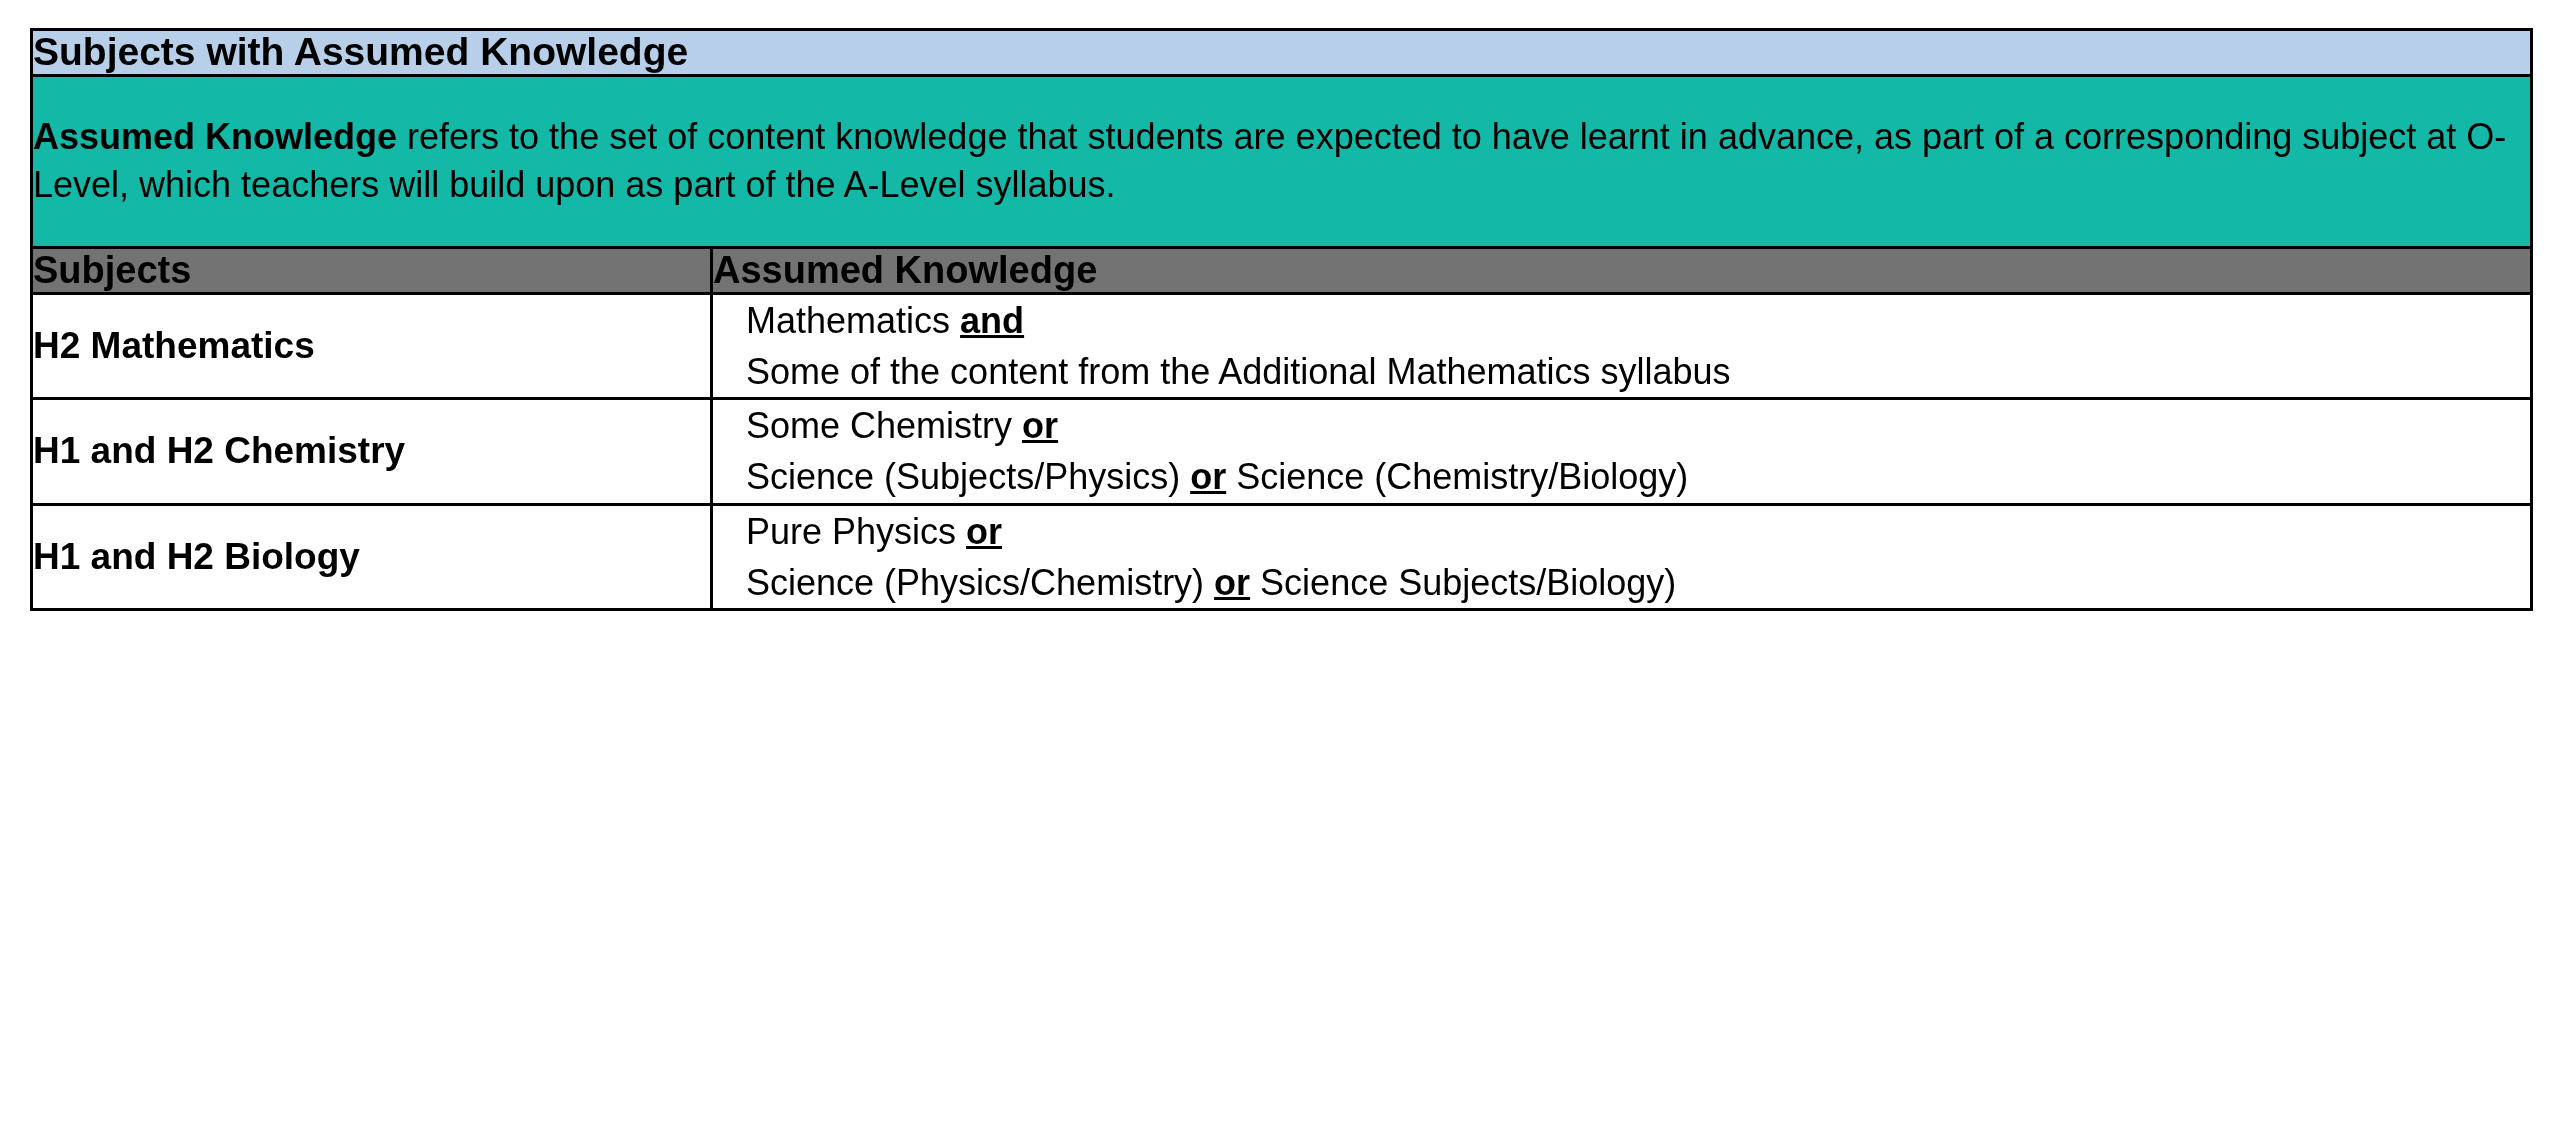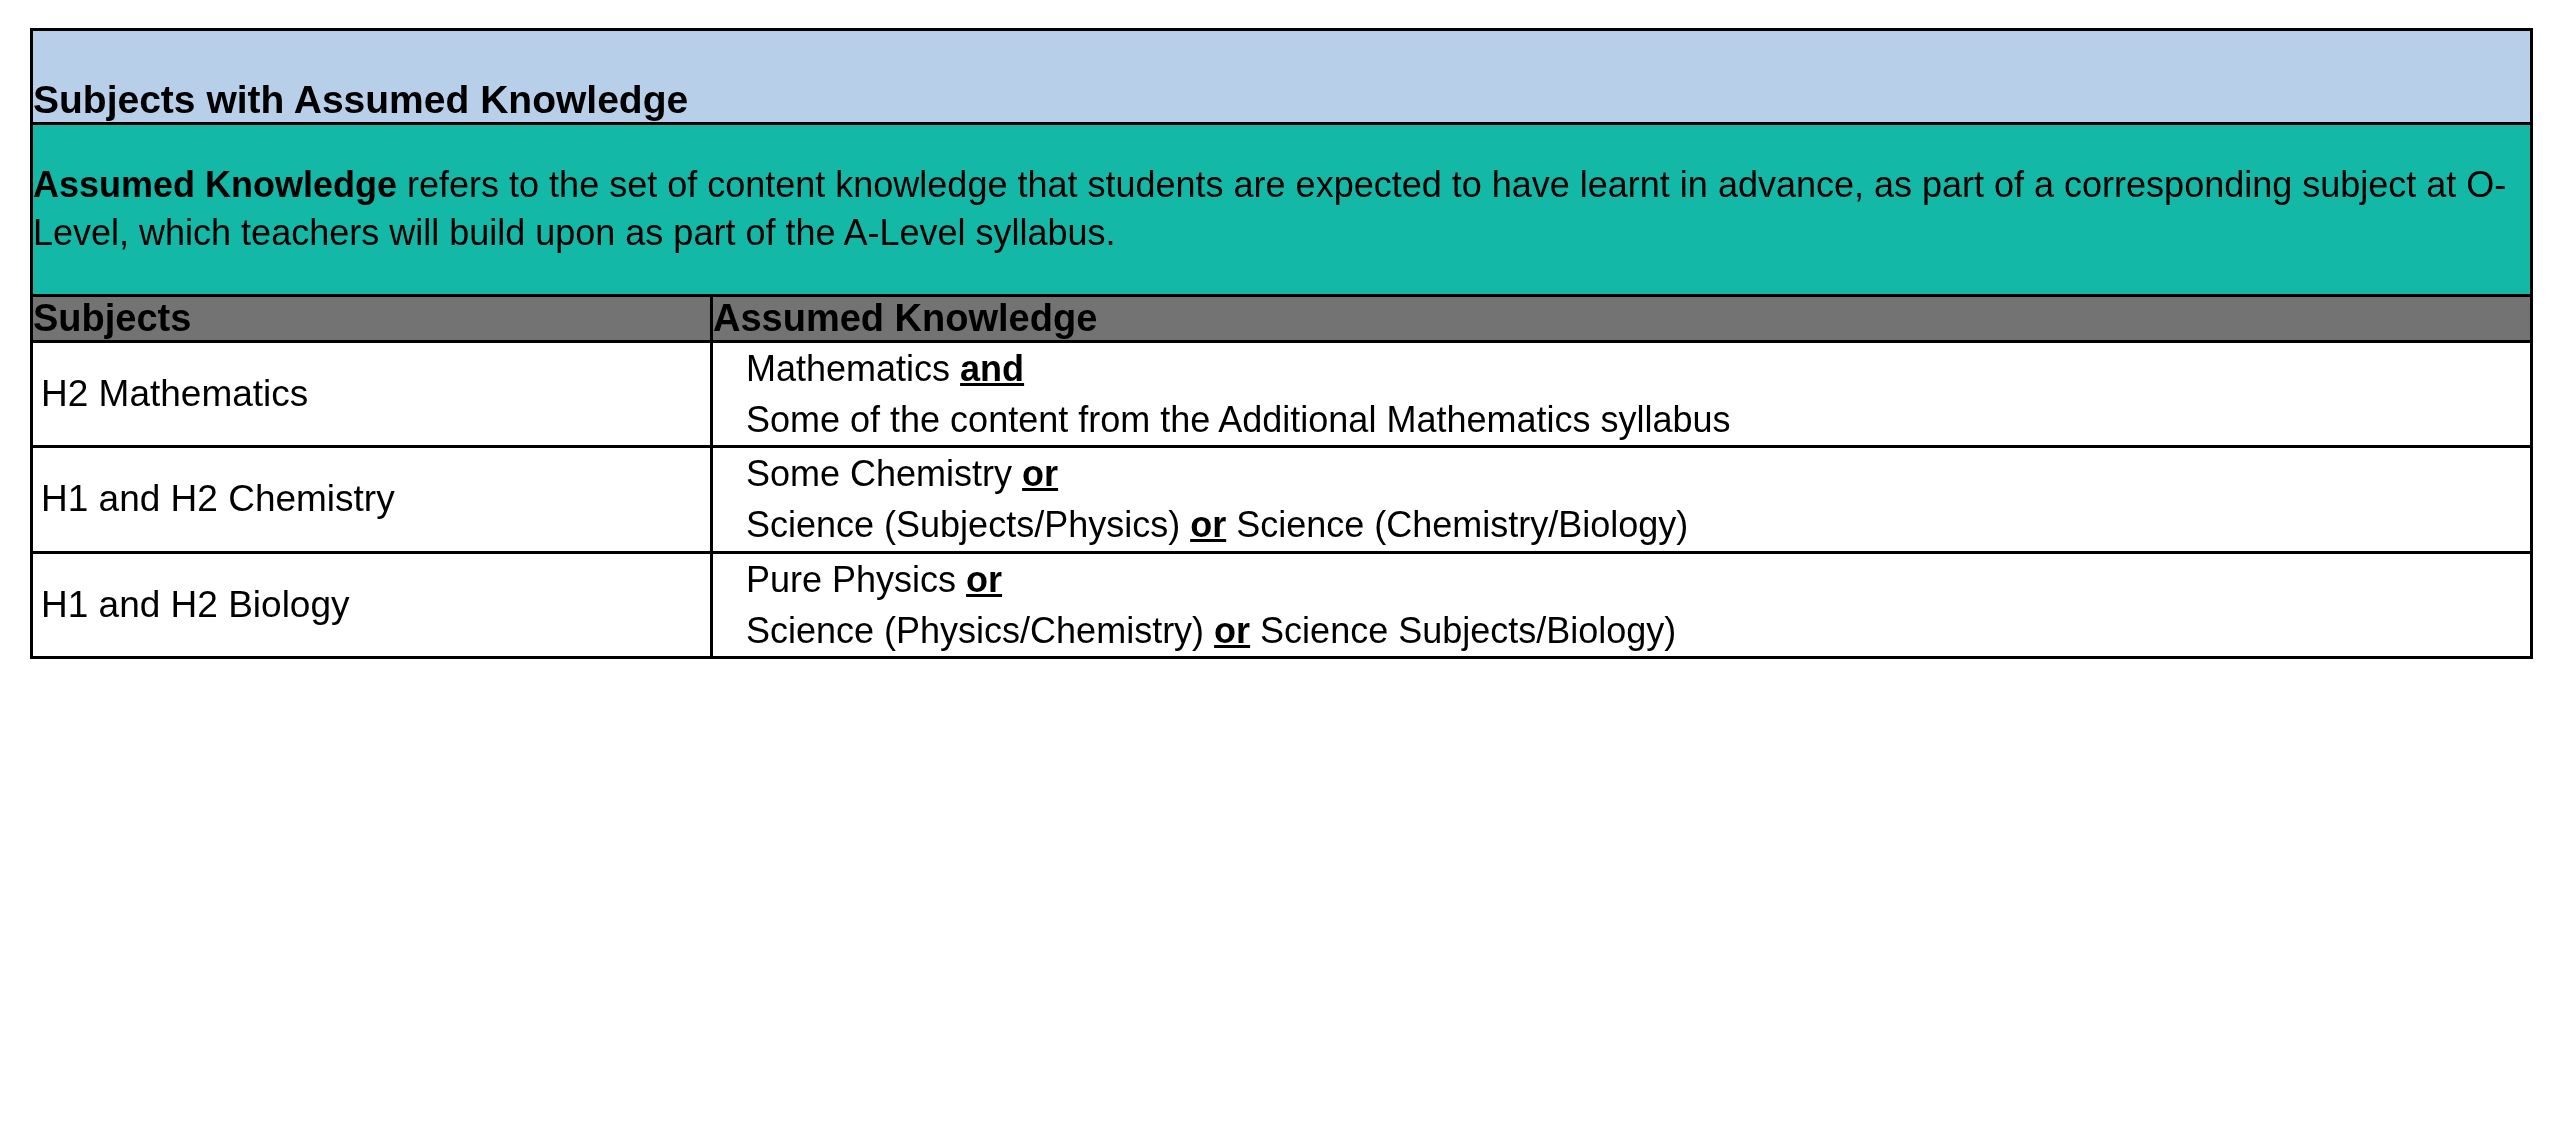--- a/index.html
+++ b/index.html
@@ -31,21 +31,20 @@
   }
   
   .title-cell {
     background: #b8cfe9;
     padding: 18px 26px 20px 26px;
   }
   .title-text {
     font-size: 39px;
     font-weight: bold;
     line-height: 1.1;
-    margin-top: 48px;
   }
   
   .intro-cell {
     background: #14b8a6;
     padding: 22px 26px 26px 26px;
   }
   .intro-text {
     font-size: 36px;
     line-height: 1.35;
   }
@@ -60,23 +59,22 @@
   .col-head-text {
     font-size: 38px;
     font-weight: bold;
   }
   
   .subject-cell {
     padding: 20px 26px;
   }
   .subject-text {
     font-size: 37px;
-    font-weight: normal;
+    font-weight: bold;
     line-height: 1.3;
-    padding-left: 8px;
   }
   .knowledge-cell {
     padding: 16px 26px 20px 26px;
   }
   .knowledge-line {
     font-size: 36px;
     line-height: 1.42;
     white-space: nowrap;
     margin-left: 33px;
   }

